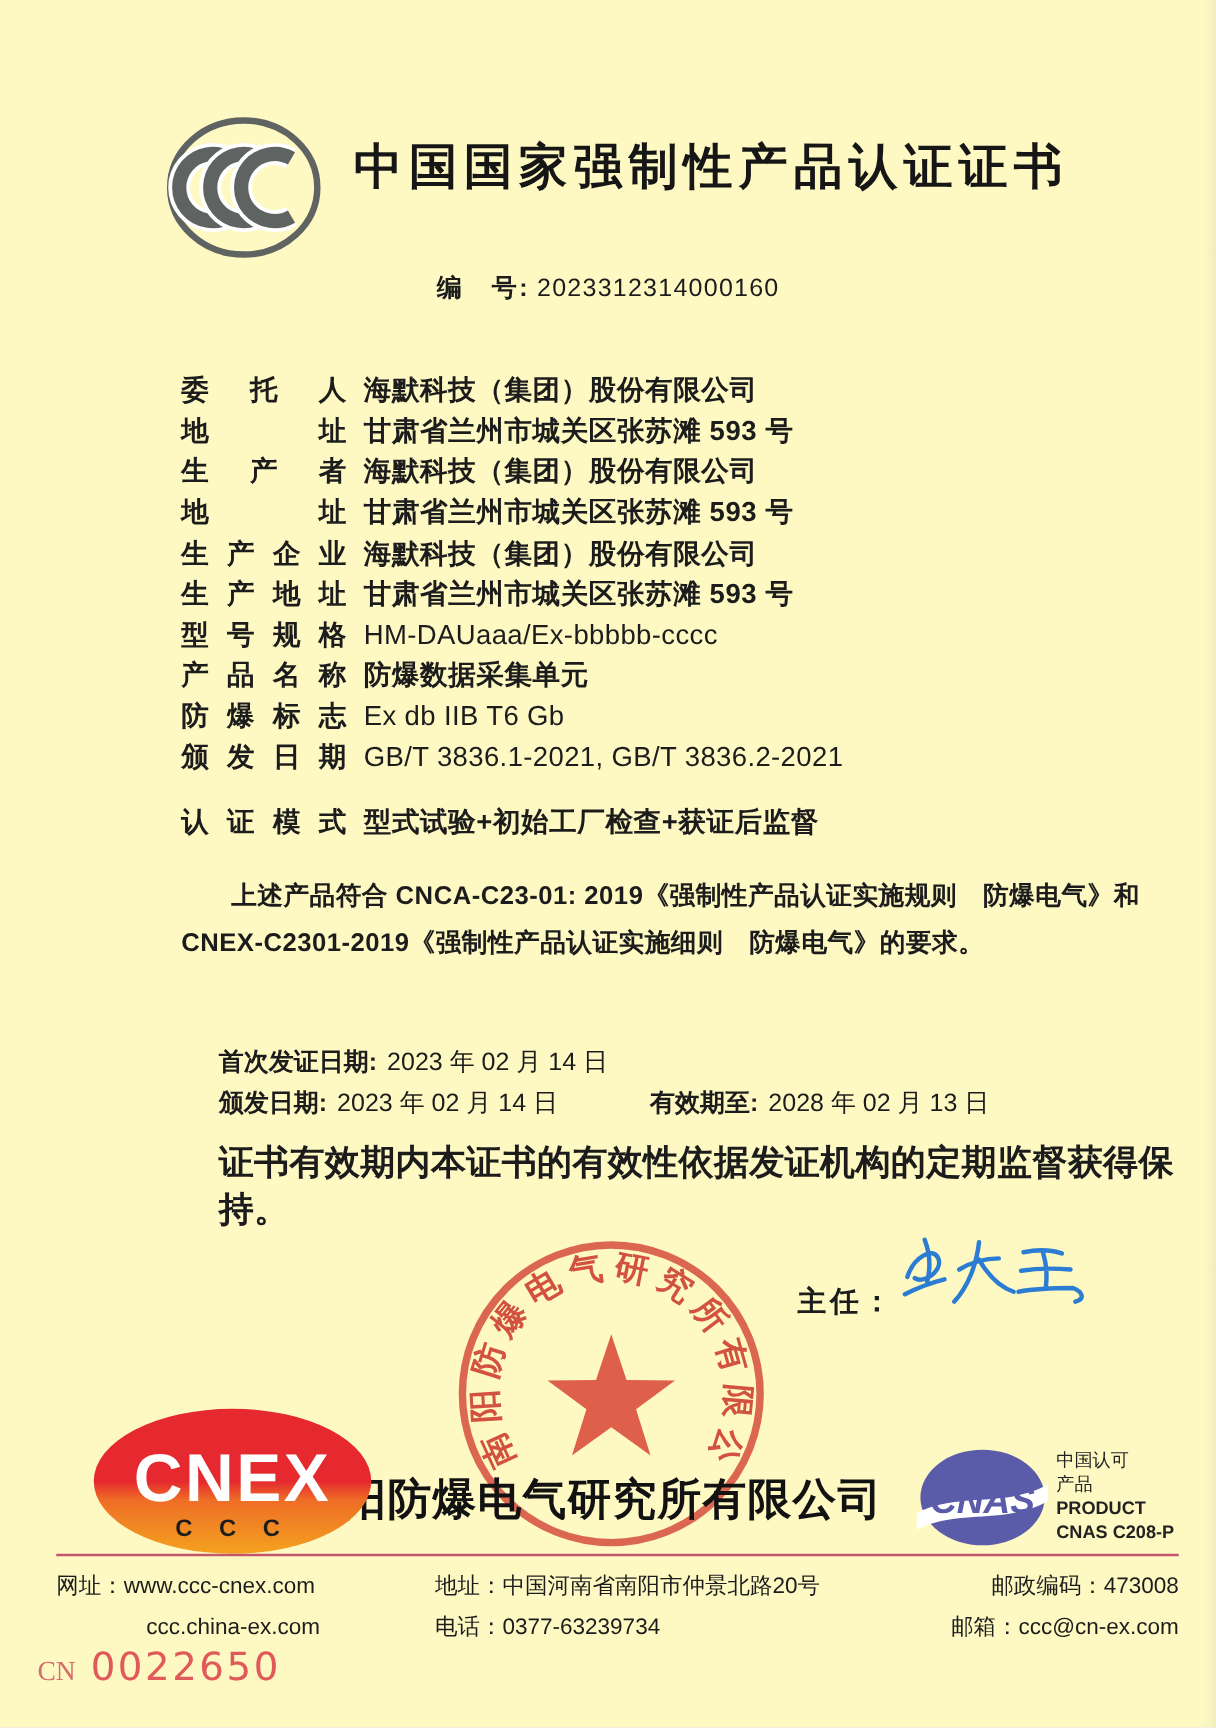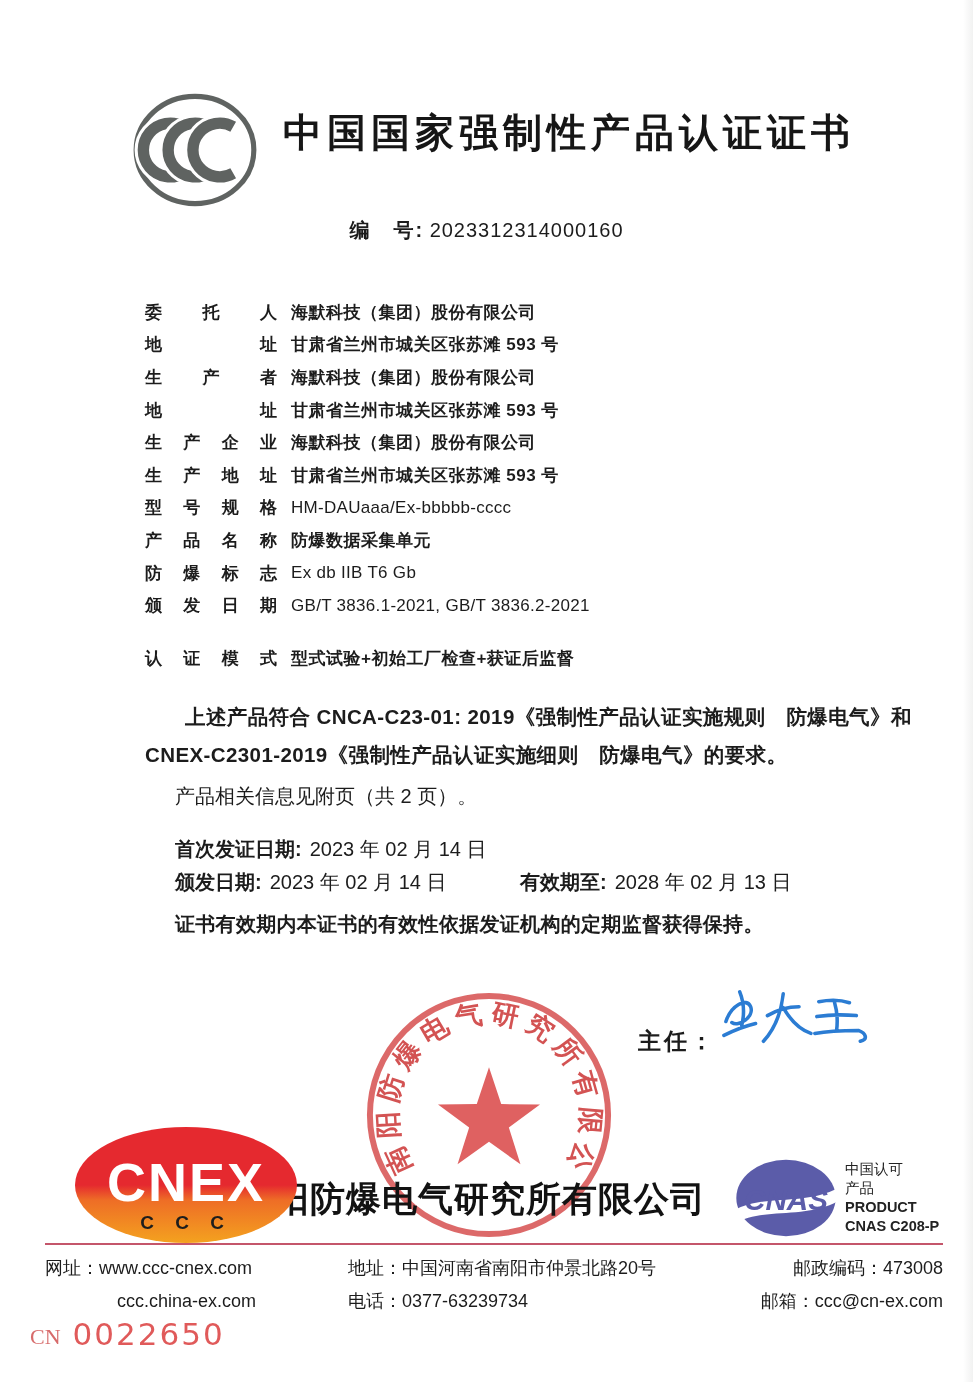--- a/index.html
+++ b/index.html
@@ -1,46 +1,46 @@
 <!DOCTYPE html>
 <html><head>
 <meta charset="utf-8">
 <style>
   html,body{margin:0;padding:0;background:#e9e9e9;}
   #page{
     position:relative;width:973px;height:1382px;margin:0 auto;
-    background:#ffffff;overflow:hidden;
+    background:#fef9c3;overflow:hidden;
     font-family:"Liberation Sans","DejaVu Sans",sans-serif;
     color:#1c1c1c;
   }
   .abs{position:absolute;}
   
   #ccc-logo{left:131px;top:86px;width:128px;height:128px;}
   #cert-title{left:283px;top:106px;font-size:39px;font-weight:700;letter-spacing:5px;color:#161616;}
   #serial-row{left:0;top:217px;width:973px;text-align:center;font-size:20px;}
   #serial-row .lbl{font-weight:700;letter-spacing:2px;}
   #serial-row .val{font-weight:500;letter-spacing:1px;font-family:"Liberation Sans",sans-serif;}
   
   #fields{left:145px;top:296px;width:790px;}
-  .frow{display:flex;align-items:center;height:32.6px;font-size:17px;}
+  .frow{display:flex;align-items:center;height:32.6px;font-size:22px;}
   .flabel{width:132px;font-weight:700;text-align:justify;text-align-last:justify;letter-spacing:0;}
   .fvalue{margin-left:14px;font-weight:600;letter-spacing:0.5px;}
   .fvalue.latin{font-weight:500;letter-spacing:0.3px;}
   
   #cert-mode{left:145px;top:642px;width:790px;}
   #cert-mode .fvalue{font-weight:700;}
   
   #compliance{left:145px;top:698px;width:785px;font-size:20.5px;font-weight:700;line-height:38px;text-indent:40px;letter-spacing:0.4px;}
   #attachment{left:175px;top:783px;font-size:20px;font-weight:500;}
   
   #date-first{left:175px;top:836px;font-size:20px;font-weight:600;}
   #date-issue{left:175px;top:869px;font-size:20px;font-weight:600;}
   #date-valid{left:520px;top:869px;font-size:20px;font-weight:600;}
   .dval{font-weight:500;margin-left:8px;}
-  #validity-note{left:175px;top:911px;font-size:20px;font-weight:700;letter-spacing:0.3px;}
+  #validity-note{left:175px;top:911px;font-size:28px;font-weight:700;letter-spacing:0.3px;}
   
   #director{left:638px;top:1026px;font-size:23px;font-weight:600;letter-spacing:3px;}
   #signature{left:718px;top:980px;width:168px;height:88px;}
   
   #stamp{left:360px;top:986px;width:258px;height:258px;mix-blend-mode:multiply;opacity:0.92;}
   
   #issuer{left:238px;top:1176px;font-size:35px;font-weight:600;letter-spacing:1px;color:#121212;}
   
   #cnex{left:72px;top:1125px;width:229px;height:120px;}
   #cnas-mark{left:733px;top:1155px;width:106px;height:86px;}
@@ -129,21 +129,20 @@
 
   <div id="cert-mode" class="abs">
     <div class="frow">
       <div class="flabel">认证模式</div>
       <div class="fvalue">型式试验+初始工厂检查+获证后监督</div>
     </div>
   </div>
 
   <div id="compliance" class="abs">上述产品符合 CNCA-C23-01: 2019《强制性产品认证实施规则　防爆电气》和 CNEX-C2301-2019《强制性产品认证实施细则　防爆电气》的要求。</div>
 
-  <div id="attachment" class="abs">产品相关信息见附页（共 2 页）。</div>
 
   <div id="date-first" class="abs">
     <span>首次发证日期:</span><span class="dval">2023 年 02 月 14 日</span>
   </div>
   <div id="date-issue" class="abs">
     <span>颁发日期:</span><span class="dval">2023 年 02 月 14 日</span>
   </div>
   <div id="date-valid" class="abs">
     <span>有效期至:</span><span class="dval">2028 年 02 月 13 日</span>
   </div>

